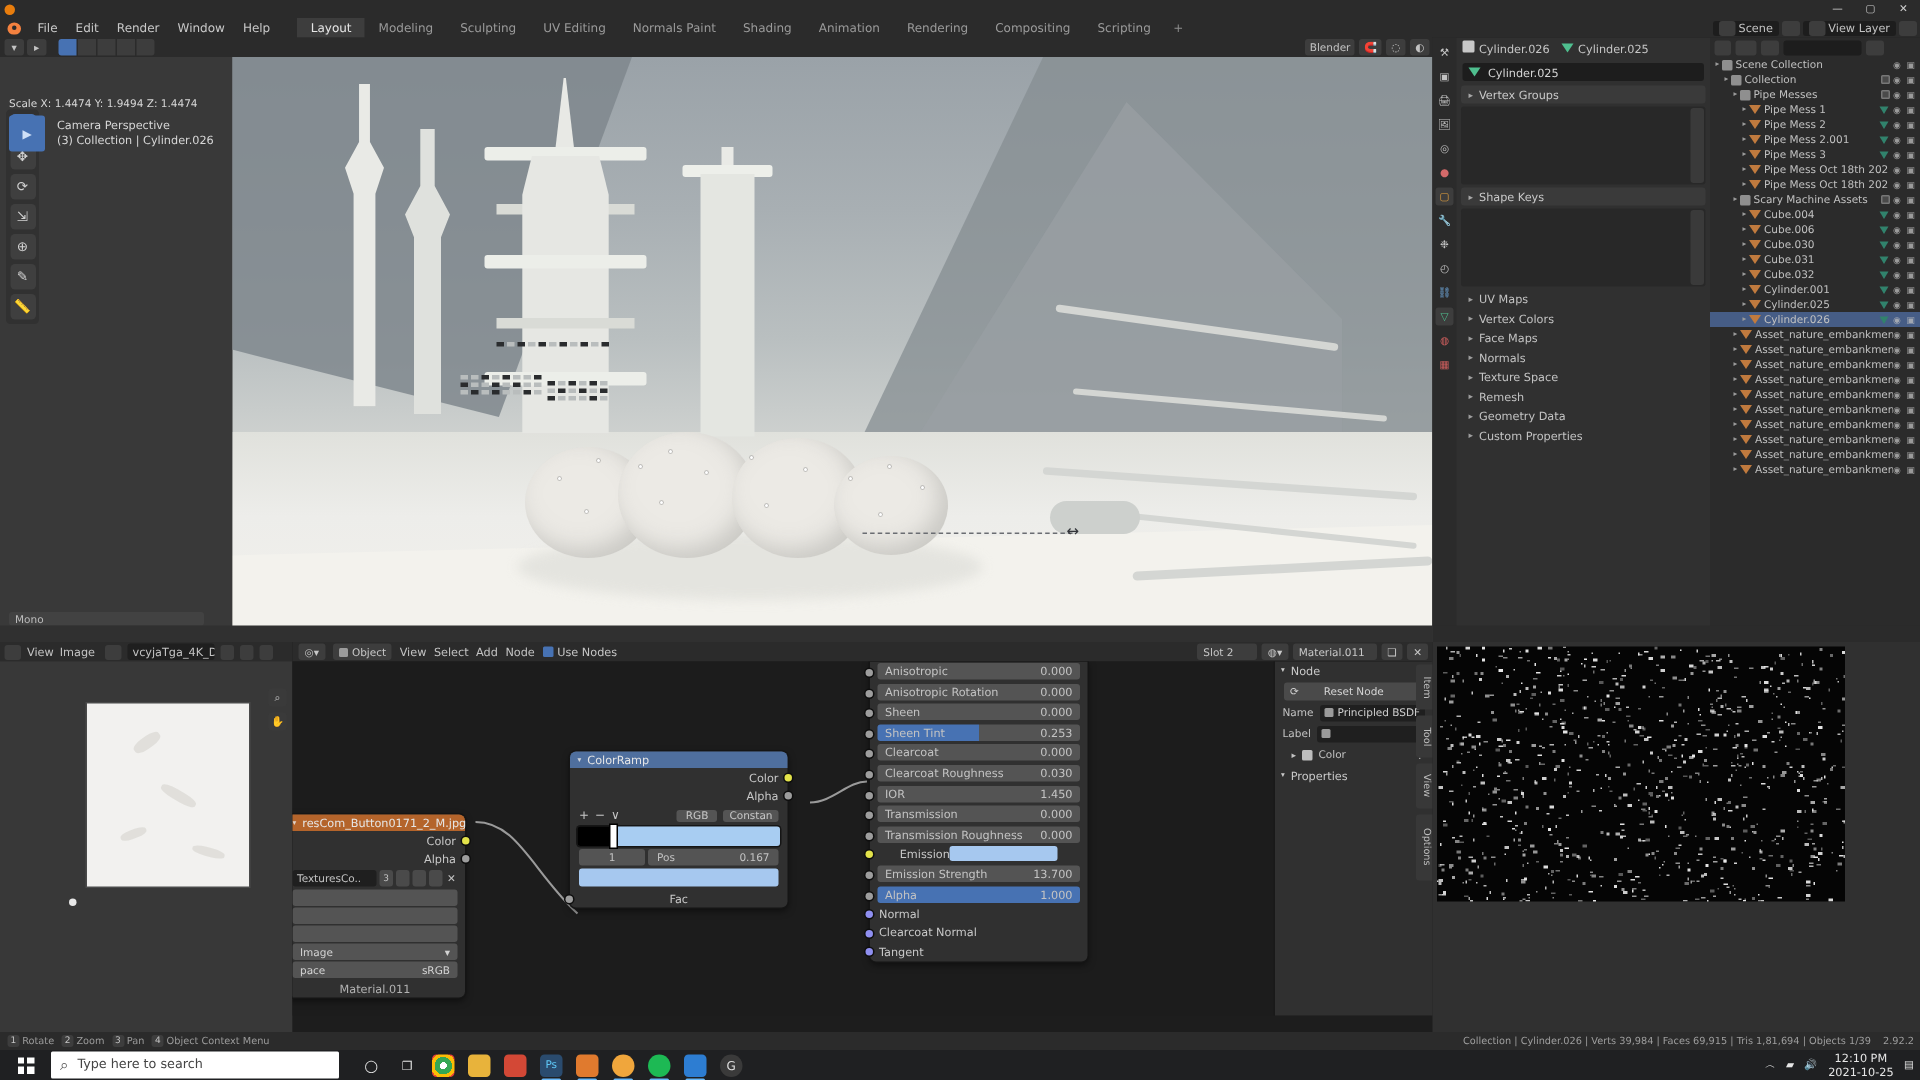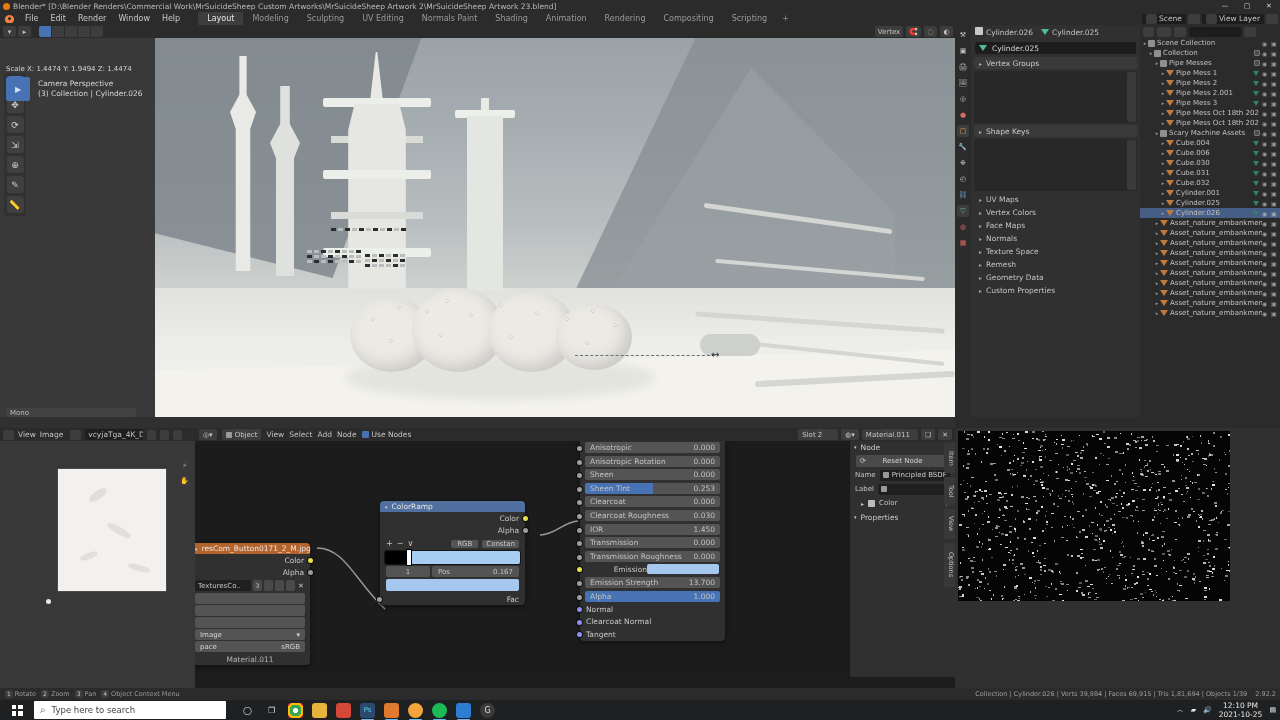--- a/index.html
+++ b/index.html
@@ -145,21 +145,21 @@
   .nh-btn { height:11px; background:#3d3d3d; border-radius:2px; display:flex; align-items:center; padding:0 4px; font-size:7px; color:#c8c8c8; }
   .nh-chk { display:flex; align-items:center; gap:3px; font-size:7.5px; color:#c6c6c6; }
   .nh-chk .bx { width:7px; height:7px; background:#4772b3; border-radius:1px; }
   .nh-right { position:absolute; right:3px; display:flex; align-items:center; gap:3px; }
   .node-canvas { position:absolute; top:13px; left:0; width:760px; height:236px; background:#1c1c1c; overflow:hidden; }
 
   .node { position:absolute; background:#303030; border-radius:4px; box-shadow:0 0 0 1px #151515, 0 2px 5px rgba(0,0,0,.5); }
   .node-title { height:11px; border-radius:4px 4px 0 0; display:flex; align-items:center; padding-left:5px;
     font-size:7.5px; color:#e6e6e6; }
   .node-title:before{ content:"▾"; font-size:5px; margin-right:4px; opacity:.85; }
-  .nrow { height:12px; display:flex; align-items:center; justify-content:flex-end; padding:0 6px; font-size:7.5px; color:#c8c8c8; position:relative; }
+  .nrow { height:12px; display:flex; align-items:center; justify-content:center; padding:0 6px; font-size:7.5px; color:#c8c8c8; position:relative; }
   .sock { position:absolute; width:5px; height:5px; border-radius:50%; box-shadow:0 0 0 1px #0e0e0e; }
   .sock.l { left:-3px; }
   .sock.r { right:-3px; }
   .valbar { margin:1px 5px; height:11px; background:#545454; border-radius:2px; display:flex; align-items:center; justify-content:space-between; padding:0 5px; font-size:7.5px; }
   .valbar.blue { background:#4772b3; }
   .ndrop { margin:1px 5px; height:11px; background:#545454; border-radius:2px; display:flex; align-items:center; justify-content:space-between; padding:0 5px; font-size:7px; color:#d3d3d3; }
   .ramp { margin:2px 5px; height:13px; border-radius:2px; background:linear-gradient(90deg,#000 0%,#000 16%,#a8cdf2 16.5%,#a8cdf2 100%); position:relative; box-shadow:0 0 0 1px #151515; }
   .ramp .stop { position:absolute; top:-1px; width:4px; height:15px; background:#fff; box-shadow:0 0 0 1px #000; }
   .wire { position:absolute; pointer-events:none; }
 
@@ -198,21 +198,20 @@
   .tray { position:absolute; right:4px; display:flex; align-items:center; gap:7px; color:#e6e6e6; font-size:7px; }
   .clock { text-align:center; line-height:9px; font-size:7.5px; }
 </style>
 </head>
 <body>
 
 <div id="app">
 
   <div class="titlebar">
     <div class="tlogo"></div>
-    <div class="ttext">Blender* [D:\Blender Renders\Commercial Work\MrSuicideSheep Custom Artworks\MrSuicideSheep Artwork 2\MrSuicideSheep Artwork 23.blend]</div>
     <div class="winbtns">
       <div class="winbtn">—</div>
       <div class="winbtn">▢</div>
       <div class="winbtn close">✕</div>
     </div>
   </div>
 
   <div class="topbar">
     <div class="blogo"></div>
     <div class="menu-item">File</div>
@@ -252,21 +251,21 @@
       <div class="vp-btn">▾</div>
       <div class="vp-btn">▸</div>
       <div class="vp-seg">
         <div class="vp-btn sel"></div>
         <div class="vp-btn"></div>
         <div class="vp-btn"></div>
         <div class="vp-btn"></div>
         <div class="vp-btn"></div>
       </div>
       <div class="vp-right">
-        <div class="vp-btn">Vertex</div>
+        <div class="vp-btn">Blender</div>
         <div class="vp-btn">🧲</div>
         <div class="vp-btn">◌</div>
         <div class="vp-btn">◐</div>
       </div>
     </div>
 
     <div class="scene">
       <div class="mountain-l"></div>
       <div class="mountain-r"></div>
       <div class="mountain-r2"></div>

